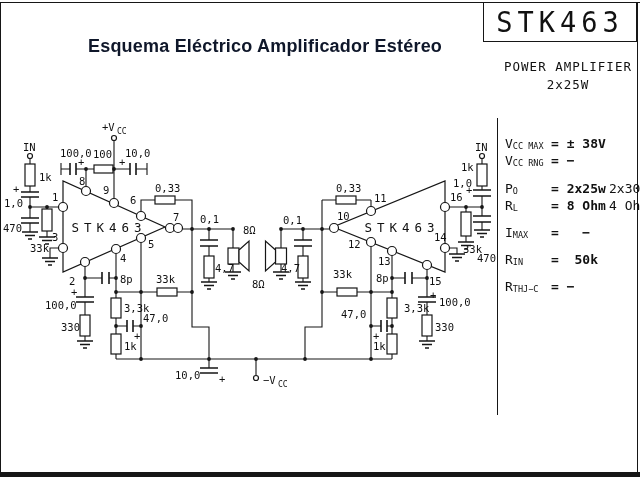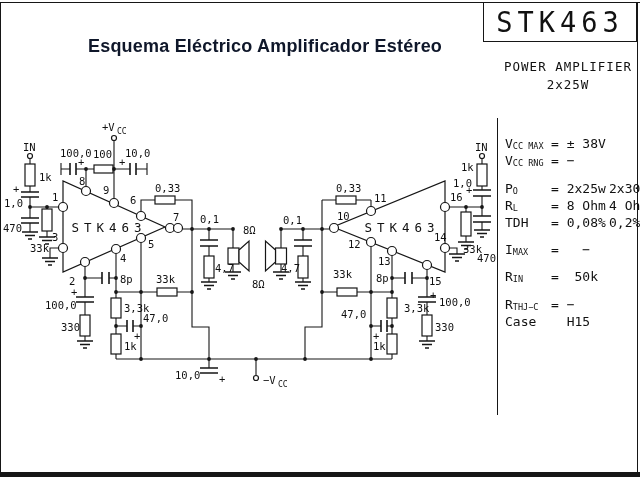--- a/index.html
+++ b/index.html
@@ -17,21 +17,21 @@
   .title-box span{font-size:27px;letter-spacing:5px;color:#111;transform:scaleY(1.05);}
   .subtitle1{position:absolute;left:498px;top:59px;width:140px;text-align:center;font-size:12.5px;
     letter-spacing:1px;color:#111;}
   .subtitle2{position:absolute;left:498px;top:77px;width:140px;text-align:center;font-size:12.5px;
     letter-spacing:1px;color:#111;}
   .specs{position:absolute;left:505px;top:134px;width:130px;color:#111;}
   .spec-group{margin-bottom:10px;}
   .spec-row{display:flex;align-items:flex-end;height:17.2px;font-size:13px;white-space:pre;}
   .spec-row .lab{width:46px;flex:none;}
   .spec-row .sub{font-size:8.5px;position:relative;top:1px;letter-spacing:0;}
-  .spec-row .rest{width:58px;flex:none;}
+  .spec-row .rest{width:58px;flex:none;font-weight:bold;}
   .spec-row .rest2{flex:none;}
   
   .schem-title{position:absolute;left:88px;top:36px;font-family:"Liberation Sans",sans-serif;
     font-weight:bold;font-size:18px;color:#0f172a;letter-spacing:.2px;}
   svg{position:absolute;left:0;top:0;}
   svg text{font-family:"DejaVu Sans Mono",monospace;font-size:10.5px;fill:#111;}
   svg text.sm{font-size:8px;}
   svg text.blk{font-size:12.5px;}
 </style>
 </head>
@@ -282,26 +282,24 @@
   <div class="subtitle2">2x25W</div>
 
   <div class="specs" id="specs">
       <div class="spec-group">
         <div class="spec-row"><span class="lab"><span>V</span><span class="sub">CC MAX</span></span><span class="rest">= ± 38V</span><span class="rest2"></span></div>
         <div class="spec-row"><span class="lab"><span>V</span><span class="sub">CC RNG</span></span><span class="rest">= −</span><span class="rest2"></span></div>
       </div>
       <div class="spec-group">
         <div class="spec-row"><span class="lab"><span>P</span><span class="sub">O</span></span><span class="rest">= 2x25w</span><span class="rest2">2x30W</span></div>
         <div class="spec-row"><span class="lab"><span>R</span><span class="sub">L</span></span><span class="rest">= 8 Ohm</span><span class="rest2">4 Ohm</span></div>
-        <div class="spec-row"><span class="lab"><span>TDH</span><span class="sub"></span></span><span class="rest">= 0,08%</span><span class="rest2">0,2%</span></div>
       </div>
       <div class="spec-group">
         <div class="spec-row"><span class="lab"><span>I</span><span class="sub">MAX</span></span><span class="rest">=   −</span><span class="rest2"></span></div>
       </div>
       <div class="spec-group">
         <div class="spec-row"><span class="lab"><span>R</span><span class="sub">IN</span></span><span class="rest">=  50k</span><span class="rest2"></span></div>
       </div>
       <div class="spec-group">
         <div class="spec-row"><span class="lab"><span>R</span><span class="sub">THJ−C</span></span><span class="rest">= −</span><span class="rest2"></span></div>
-        <div class="spec-row"><span class="lab"><span>Case</span><span class="sub"></span></span><span class="rest">  H15</span><span class="rest2"></span></div>
       </div>
     </div>
 </div>
 
 </body></html>

